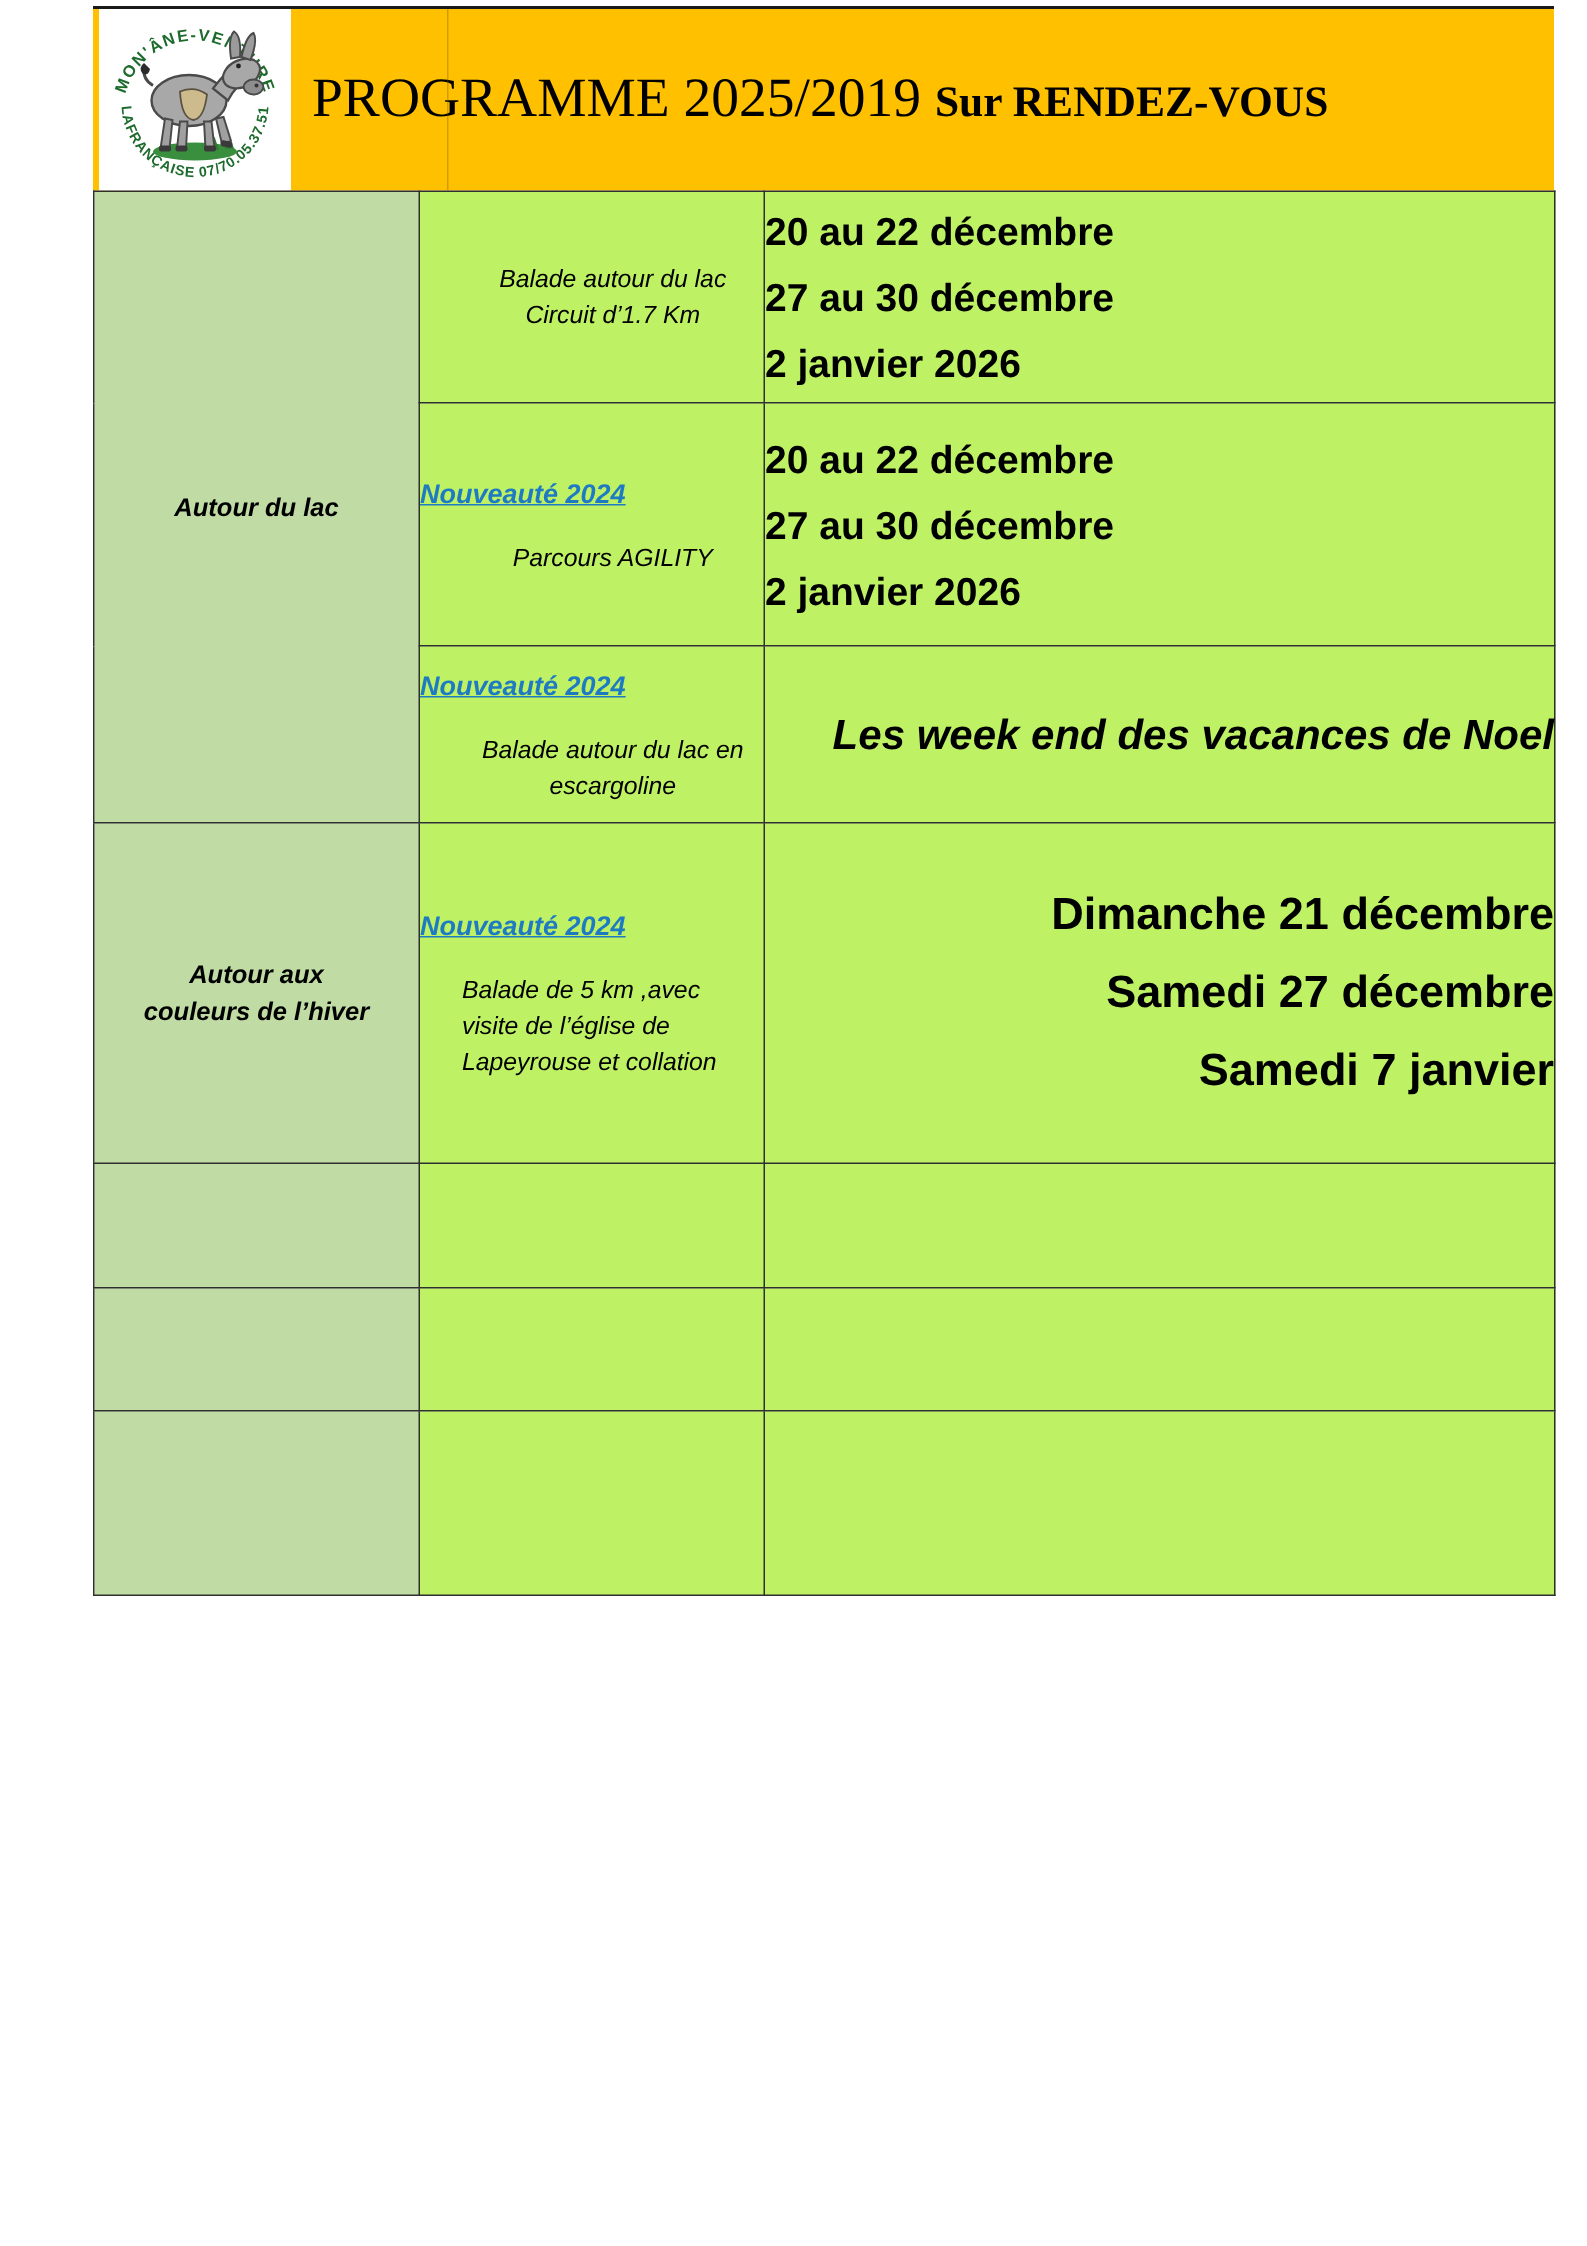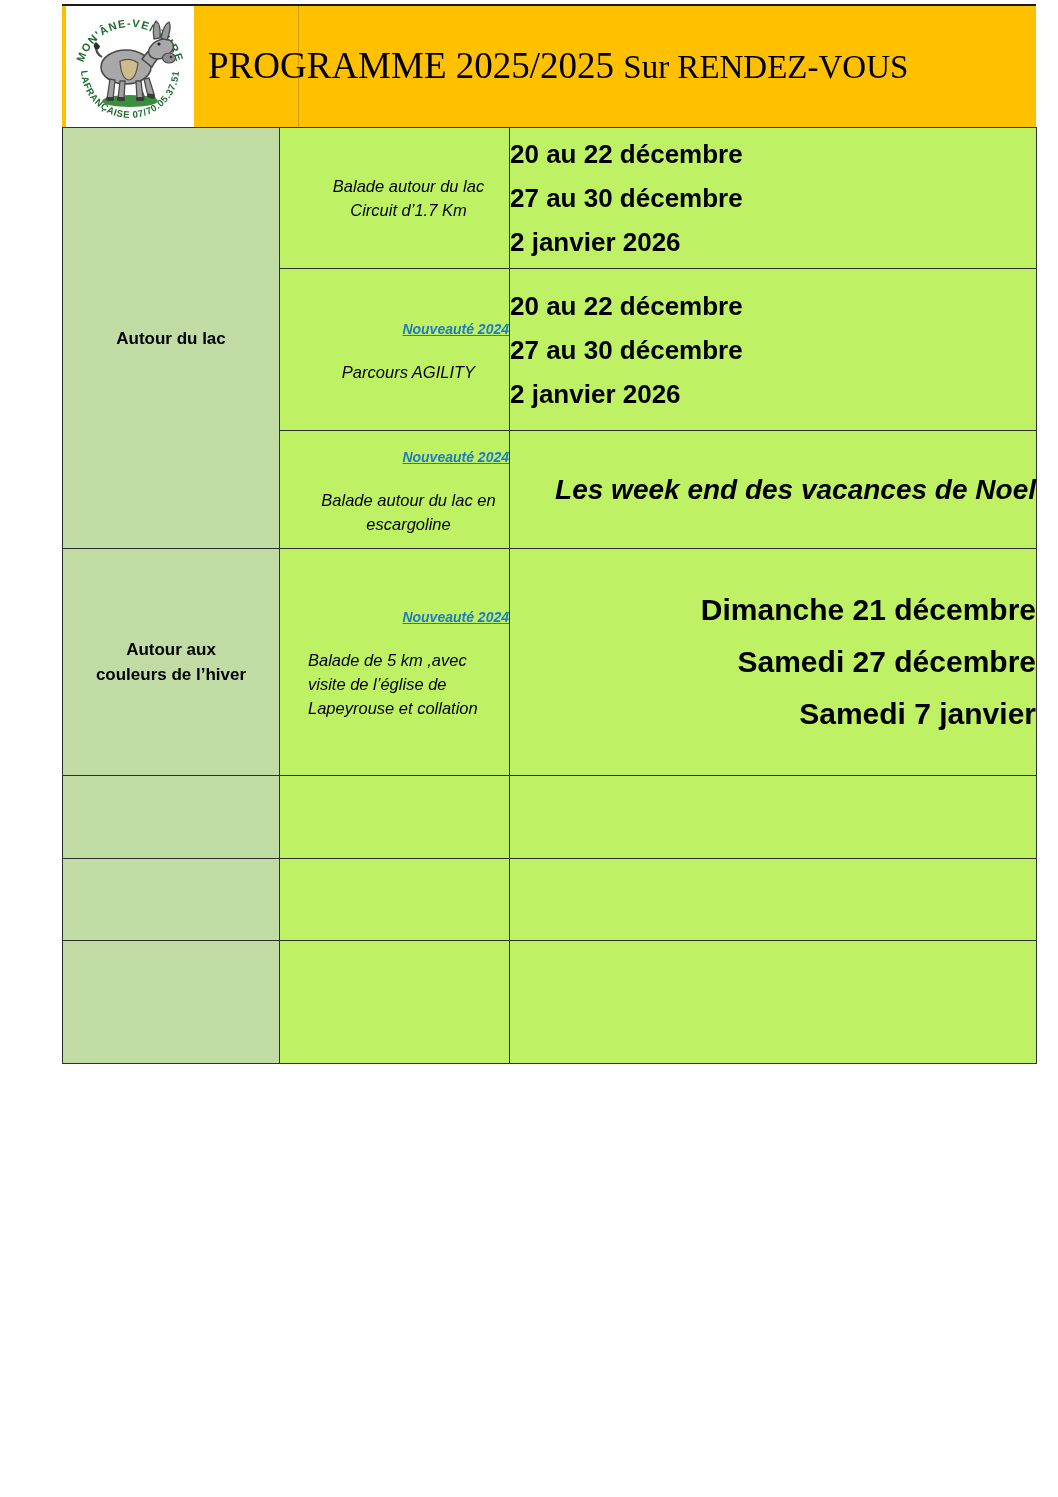--- a/index.html
+++ b/index.html
@@ -67,22 +67,22 @@
     font-family: "Liberation Serif", serif;
     font-size: 37px;
     line-height: 47px;
     color: #000000;
     white-space: nowrap;
   }
   .title-line1 .big {
     font-size: 37px;
   }
   .title-line1 .small {
-    font-size: 33px;
-    font-weight: normal;
+    font-size: 29px;
+    font-weight: bold;
   }
   .title-line2 {
     font-family: "Liberation Serif", serif;
     font-size: 37px;
     line-height: 47px;
     color: #000000;
     white-space: pre;
   }
   
   .seam {
@@ -106,21 +106,21 @@
   .grid td {
     border: 1px solid #2f2f2f;
     padding: 0;
     vertical-align: middle;
     box-sizing: border-box;
   }
   .col-a { width: 217px; }
   .col-b { width: 230px; }
   .col-c { width: 527px; }
 
-  .green { background: #C0DCA4; }
+  .green { background: #C0DCA4; font-style: italic; }
   .orange { background: #bef264; }
 
   .cat-label {
     text-align: center;
     font-size: 17px;
     font-weight: bold;
     color: #000000;
     line-height: 25px;
     padding: 0 6px;
   }
@@ -132,24 +132,24 @@
   }
   .desc-left {
     text-align: left;
     padding: 8px 10px 8px 10px;
   }
   .nouveaute {
     color: #1F7AC4;
     font-weight: bold;
     font-style: italic;
     text-decoration: underline;
-    font-size: 14px;
+    font-size: 18px;
     line-height: 26px;
     display: block;
-    text-align: right;
+    text-align: left;
   }
   .desc-it {
     font-style: italic;
     font-size: 16.5px;
     line-height: 24px;
     display: block;
     margin-left: 28px;
   }
   .gap-sm { height: 18px; }
 
@@ -239,21 +239,21 @@
         <rect x="68" y="88" width="8" height="4" rx="1.5" fill="#3a3a3a"></rect>
         <rect x="79" y="85" width="8" height="4" rx="1.5" transform="rotate(12 83 87)" fill="#3a3a3a"></rect>
 
         <path d="M34,48 q-7,-4 -6,-12" stroke="#4a4a4a" stroke-width="2" fill="none"></path>
         <path d="M28,33 q-4,3 -1,7 q4,2 5,-3 z" fill="#2b2b2b"></path>
       </svg>
     </div>
 
     <div class="header-text">
       <div class="seam"></div>
-      <div class="title-line1"><span class="big">PROGRAMME 2025/2025 </span><span class="small">Sur RENDEZ-VOUS</span></div>
+      <div class="title-line1"><span class="big">PROGRAMME 2025/2019 </span><span class="small">Sur RENDEZ-VOUS</span></div>
     </div>
   </div>
 
   <table class="grid">
     <colgroup>
       <col class="col-a">
         <col class="col-b">
         <col class="col-c">
     </colgroup>
     <tbody>

